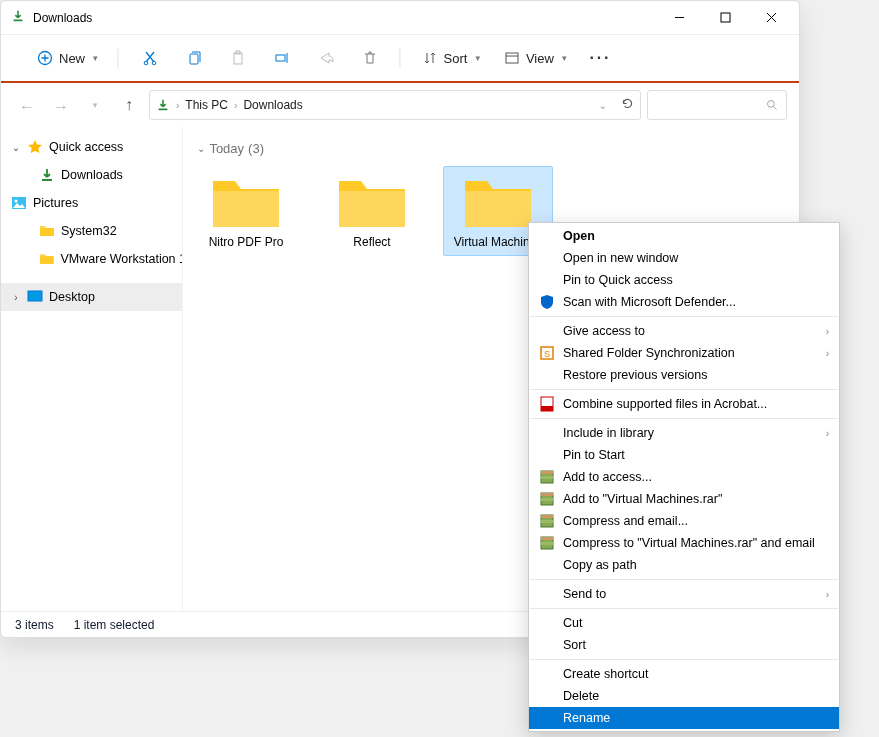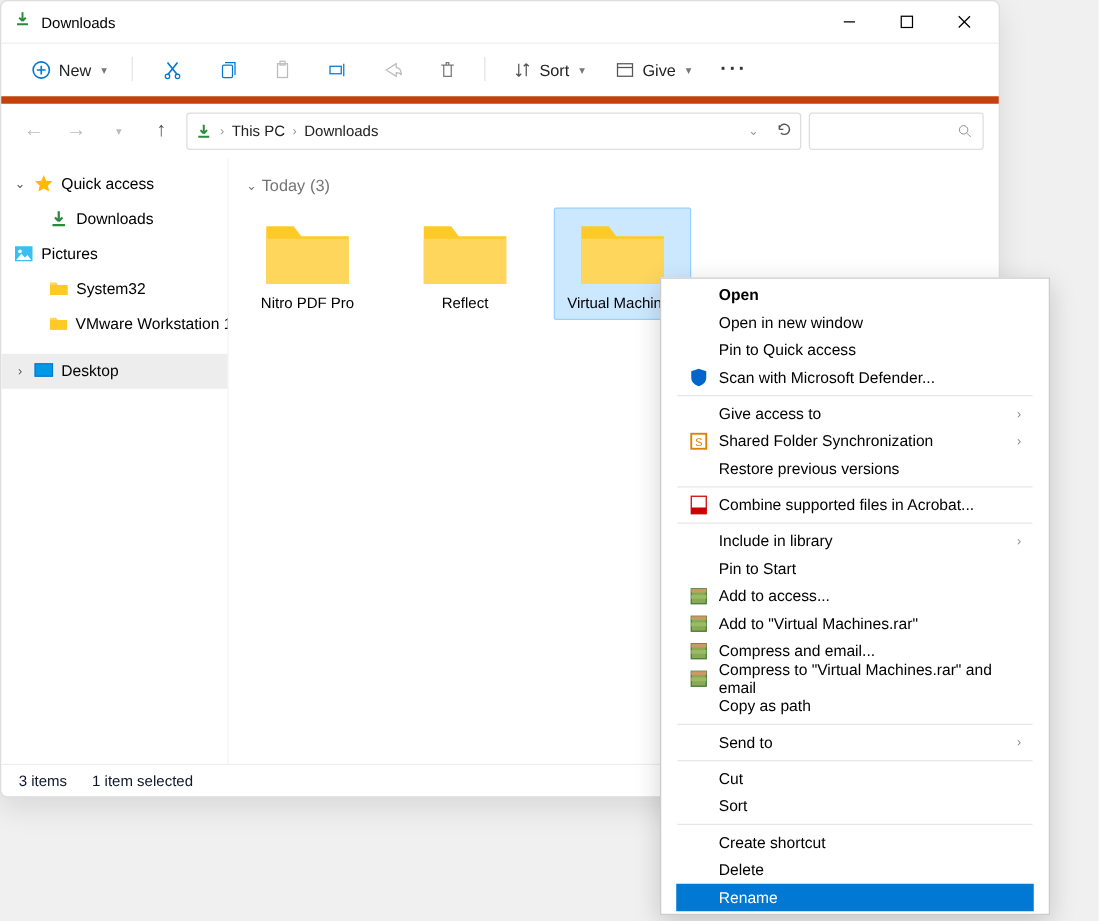--- a/index.html
+++ b/index.html
@@ -4,21 +4,21 @@
 <style>
 * { margin: 0; padding: 0; box-sizing: border-box; font-family: "Segoe UI", Tahoma, sans-serif; }
 body { background: #f0f0f0; width: 879px; height: 737px; overflow: hidden; position: relative; }
 .window { position: absolute; top: 0; left: 0; width: 800px; height: 638px; background: #fff; border: 1px solid #ddd; border-radius: 6px; box-shadow: 0 8px 24px rgba(0,0,0,.1); display: flex; flex-direction: column; }
 .titlebar { display: flex; align-items: center; height: 34px; padding: 0 6px; border-bottom: 1px solid #eee; }
 .titlebar .ticon { margin: 0 8px 0 4px; color:#2a8; }
 .titlebar .title { font-size: 12px; flex: 1; }
 .winbtns { display: flex; gap: 2px; }
 .winbtn { width: 44px; height: 30px; display: flex; align-items: center; justify-content: center; }
 .winbtn svg { width: 11px; height: 11px; }
-.toolbar { display: flex; align-items: center; height: 48px; padding: 0 16px; gap: 8px; border-bottom: 6px solid #c2410c; text-align: center; }
+.toolbar { display: flex; align-items: center; height: 48px; padding: 0 28px; gap: 8px; border-bottom: 2px solid #c2410c; text-align: center; }
 .tbtn { display: flex; align-items: center; gap: 6px; padding: 4px 8px; border-radius: 4px; font-size: 13px; color: #222; }
 .tbtn svg, .ibtn svg { width: 16px; height: 16px; }
 .ibtn { width: 36px; height: 36px; display:flex; align-items:center; justify-content:center; border-radius:4px; color:#0078d4; }
 .ibtn.gray { color:#888; }
 .chev { font-size: 9px; color:#777; margin-left:2px;}
 .navrow { display: flex; align-items: center; height: 44px; padding: 0 12px; gap: 6px; }
 .navbtn { width: 28px; height: 28px; display:flex;align-items:center;justify-content:center; color:#555;}
 .navbtn.dis{color:#bbb;}
 .addr { flex: 1; display: flex; align-items: center; height: 30px; border: 1px solid #ddd; border-radius: 3px; padding: 0 6px; gap: 6px; font-size: 12px; }
 .addr .crumb { color:#222; }
@@ -32,21 +32,21 @@
 .srow .exp { width:10px; font-size:10px; color:#555; text-align:center;}
 .srow .ic { width:16px; height:16px;}
 .content { flex:1; padding: 8px 8px 0 8px; }
 .grouphdr { display:flex; align-items:center; gap:4px; font-size:13px; margin: 6px 0 10px 6px;}
 .grouphdr .gtxt { color:#737373; }
 .folders { display:flex; gap:16px;align-items:center; }
 .folder { width:110px; display:flex; flex-direction:column; align-items:center; padding:6px 0; border:1px solid transparent; border-radius:2px;}
 .folder.sel { background:#cce8ff; border-color:#99d1ff;}
 .fname { font-size:12px; text-align:center; margin-top:4px; max-width:100px;}
 .status { height: 26px; border-top:1px solid #eee; display:flex; align-items:center; gap:20px; padding-left:14px; font-size:12px; color:#0f172a;}
-.ctxmenu { position:absolute; left:528px; top:222px; width:312px; background:#fff; border:1px solid #ccc; box-shadow:0 6px 20px rgba(0,0,0,.18); font-size:12.5px; padding:2px 12px;}
+.ctxmenu { position:absolute; left:528px; top:222px; width:312px; background:#fff; border:1px solid #ccc; box-shadow:0 6px 20px rgba(0,0,0,.18); font-size:12.5px; padding:2px 0;}
 .mitem { display:flex; align-items:center; height:22px; padding:0 10px 0 10px; gap:8px; position:relative;}
 .mitem .mic { width:16px; height:16px; display:flex;align-items:center;justify-content:center;}
 .mitem .lbl { flex:1; }
 .mitem .arr { font-size:10px; color:#888;}
 .mitem.bold .lbl { font-weight:600; }
 .mitem.hl { background:#0078d4; color:#fff; }
 .msep { height:1px; background:#e6e6e6; margin:3px 1px; }
 </style>
 </head>
 <body>
@@ -130,21 +130,21 @@
           <path fill="none" stroke="#555" d="M5 3v10m0 0l-2-2m2 2l2-2M11 13V3m0 0l-2 2m2-2l2 2"></path>
         </svg>
       <span>Sort</span>
         <span class="chev">▾</span>
     </div>
     <div class="tbtn">
       <svg viewBox="0 0 16 16">
           <rect x="2" y="3" width="12" height="10" fill="none" stroke="#555"></rect>
           <path stroke="#555" d="M2 6h12"></path>
         </svg>
-      <span>Give</span>
+      <span>View</span>
         <span class="chev">▾</span>
     </div>
     <div class="ibtn gray" style="color:#333;font-weight:700;letter-spacing:2px;">···</div>
   </div>
 
   <div class="navrow">
     <div class="navbtn dis">←</div>
     <div class="navbtn dis">→</div>
     <div class="navbtn dis" style="font-size:9px;">▾</div>
     <div class="navbtn">↑</div>

